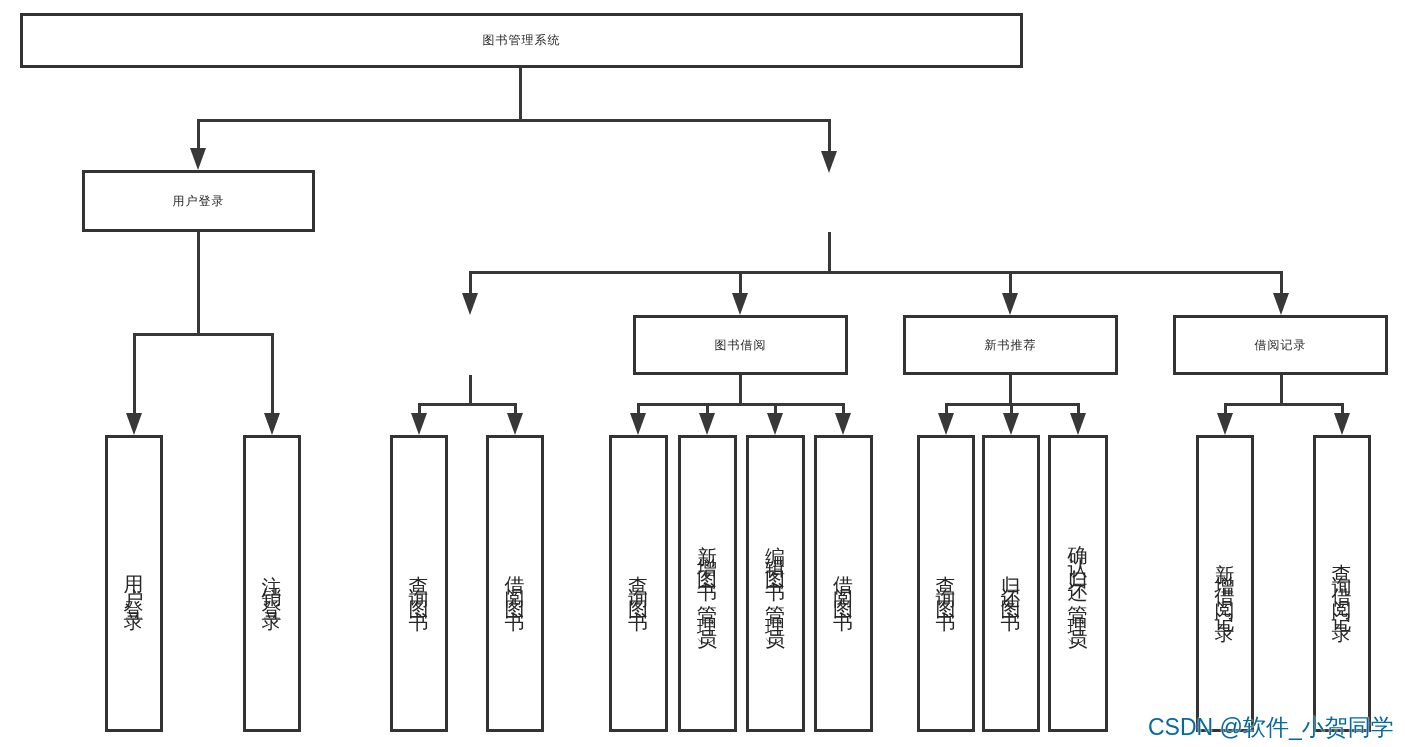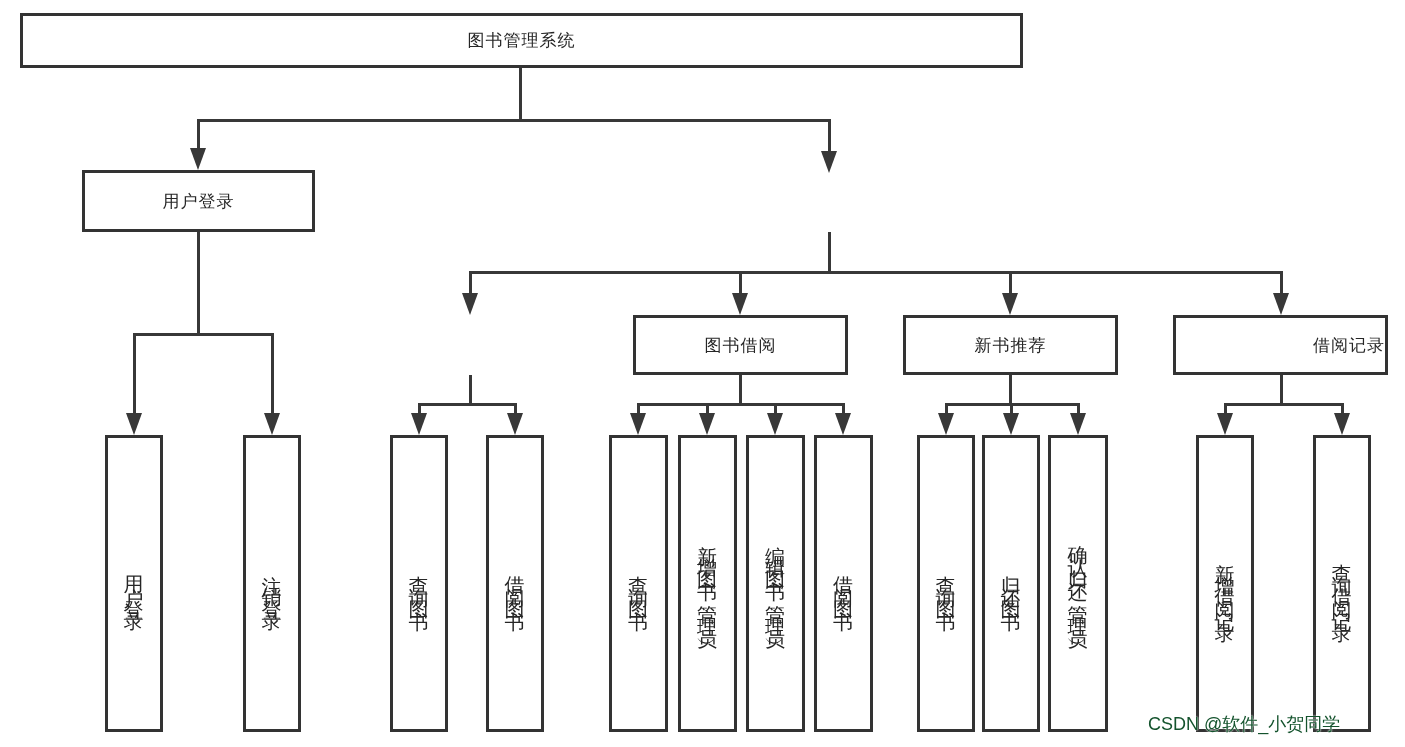--- a/index.html
+++ b/index.html
@@ -15,43 +15,43 @@
   .box {
     position: absolute;
     box-sizing: border-box;
     border: 3px solid #333333;
     background: #ffffff;
     display: flex;
     align-items: center;
     justify-content: center;
     text-align: center;
   }
-  .hlabel { font-size: 17px; letter-spacing: 1px; white-space: nowrap; }
+  .hlabel { font-size: 12px; letter-spacing: 1px; white-space: nowrap; }
   .leaf .vlabel {
     writing-mode: vertical-rl;
     text-orientation: mixed;
     font-size: 20px;
     letter-spacing: 12px;
     line-height: 1;
     white-space: nowrap;
   }
   .line { position: absolute; background: #383838; }
   .arrow {
     position: absolute;
     width: 0; height: 0;
     border-left: 8px solid transparent;
     border-right: 8px solid transparent;
     border-top: 22px solid #383838;
   }
   .watermark {
     position: absolute;
     left: 1148px;
     top: 712px;
-    font-size: 18px;
-    color: #14532d;
+    font-size: 23px;
+    color: #0369a1;
     text-shadow: 0 0 2px #ffffff, 0 0 1px #ffffff;
     white-space: nowrap;
   }
 </style>
 </head>
 <body>
 
 <div id="canvas">
 
   <div class="box" style="left:20px; top:13px; width:1003px; height:55px;">
@@ -62,21 +62,21 @@
     <span class="hlabel">用户登录</span>
   </div>
 
 
   <div class="box" style="left:633px; top:315px; width:215px; height:60px;">
     <span class="hlabel">图书借阅</span>
   </div>
   <div class="box" style="left:903px; top:315px; width:215px; height:60px;">
     <span class="hlabel">新书推荐</span>
   </div>
-  <div class="box" style="left:1173px; top:315px; width:215px; height:60px;justify-content:flex-end;">
+  <div class="box" style="left:1173px; top:315px; width:215px; height:60px;">
     <span class="hlabel">借阅记录</span>
   </div>
 
   <div class="box leaf" style="left:105px; top:435px; width:58px; height:297px;">
     <span class="vlabel">用户登录</span>
   </div>
   <div class="box leaf" style="left:243px; top:435px; width:58px; height:297px;">
     <span class="vlabel">注销登录</span>
   </div>
 

